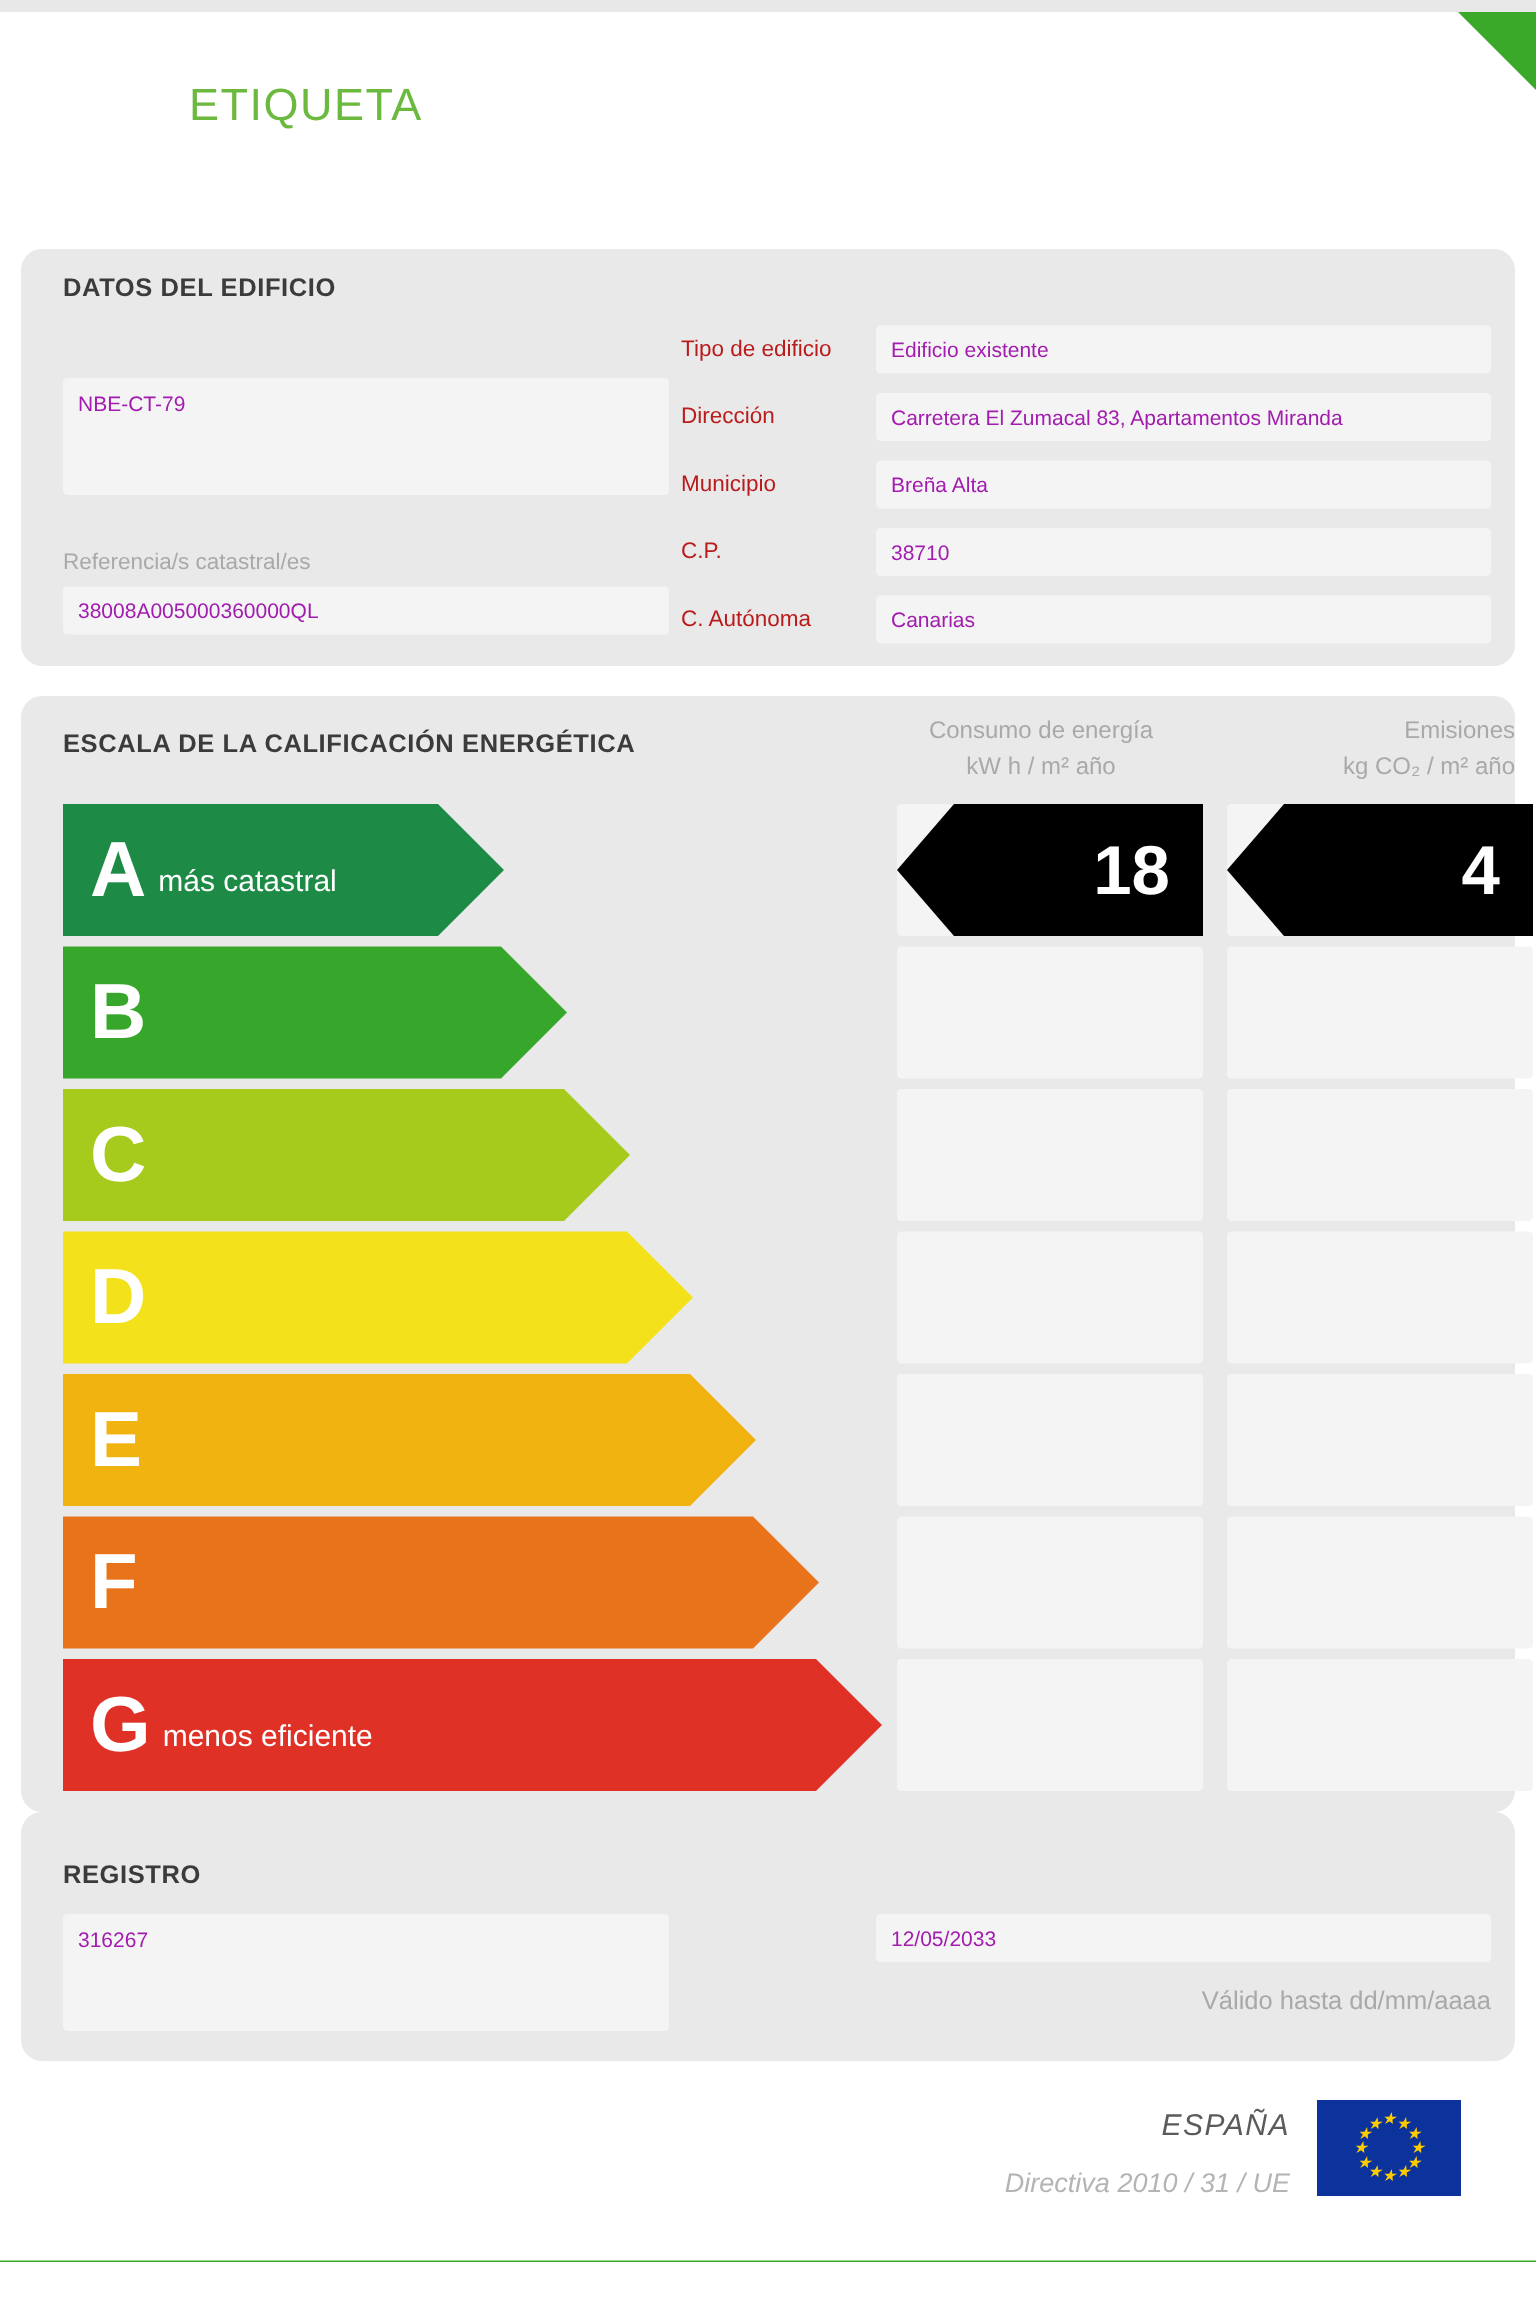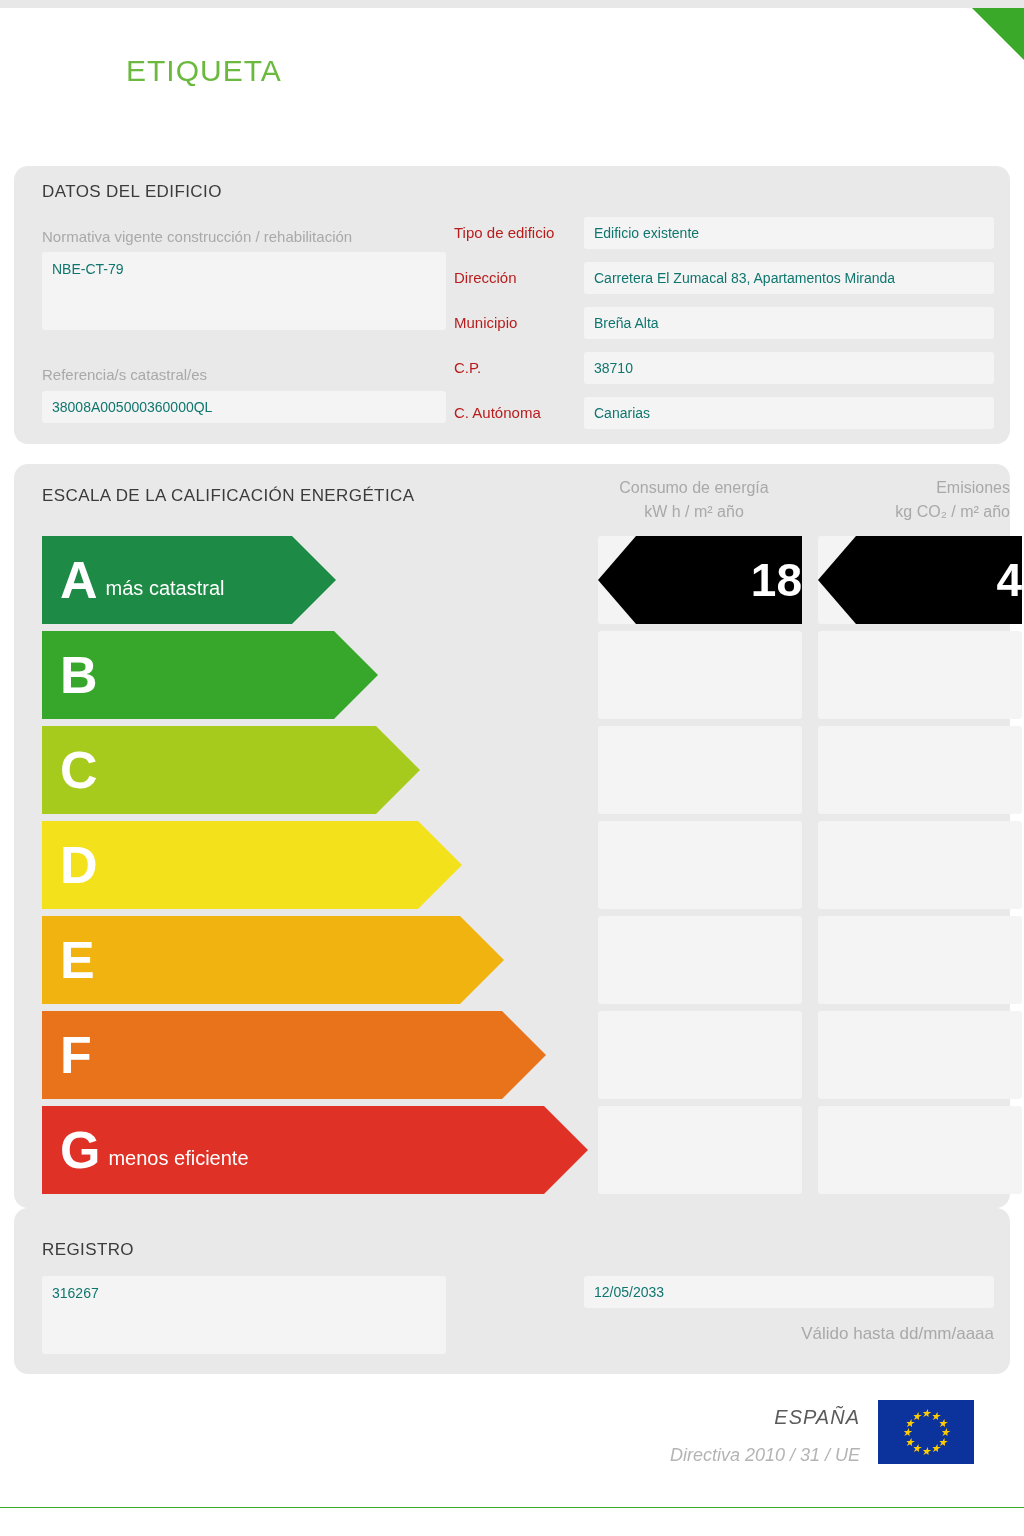--- a/index.html
+++ b/index.html
@@ -53,33 +53,33 @@
     margin-left: 74px; margin-bottom: 4px;
     font-size: 30px; color: #6cb93f; letter-spacing: 1px;
   }
   
   .card {
     position: absolute; left: 14px; width: 996px;
     background: #e9e9e9;
     border-radius: 14px;
   }
   .card-title {
-    font-size: 17px; font-weight: normal; color: #3b3b3b;
+    font-size: 17px; font-weight: bold; color: #3b3b3b;
     letter-spacing: 0.4px;
   }
   
   #card-datos { top: 158px; height: 278px; }
   .datos-title { position: absolute; top: 16px; left: 28px; }
   .label-grey {
     color: #a9a9a9; font-size: 15px;
   }
   .field-box {
     background: #f4f4f4;
     border-radius: 3px;
-    color: #0f766e;
+    color: #a21caf;
     font-size: 14px;
     display: flex; align-items: center;
     padding: 0 10px;
   }
   .lbl-norm { position: absolute; top: 62px; left: 28px; width: 410px; }
   .box-norm { position: absolute; top: 86px; left: 28px; width: 404px; height: 78px;
               align-items: flex-start; padding-top: 9px; }
   .lbl-ref { position: absolute; top: 200px; left: 28px; }
   .box-ref { position: absolute; top: 225px; left: 28px; width: 404px; height: 32px; }
 
@@ -141,20 +141,21 @@
   .bar .sub { font-size: 20px; margin-left: 8px; margin-top: 16px; }
   .cell {
     position: absolute; height: 88px; background: #f4f4f4; border-radius: 3px;
   }
   .cell-consumo { left: 556px; width: 204px; }
   .cell-emis { left: 776px; width: 204px; }
   .tag {
     position: absolute; top: 0; height: 88px; background: #000000;
     display: flex; align-items: center; justify-content: flex-end;
     color: #ffffff; font-size: 46px; font-weight: bold;
+    padding-right: 22px;
   }
   .tag::before {
     content: ""; position: absolute; left: -38px; top: 0;
     width: 0; height: 0;
     border-top: 44px solid transparent;
     border-bottom: 44px solid transparent;
     border-right: 38px solid #000000;
   }
   .tag-consumo { left: 594px; width: 166px; }
   .tag-emis { left: 814px; width: 166px; }
@@ -208,21 +209,20 @@
       </div>
     </div>
 
     <div class="watermark">
       <span class="wm-icon"></span><span>Rechteckiges Ausschneiden</span>
     </div>
 
     <div class="card" id="card-datos">
       <div class="card-title datos-title">DATOS DEL EDIFICIO</div>
 
-      <div class="label-grey lbl-norm">Normativa vigente construcción / rehabilitación</div>
       <div class="field-box box-norm">NBE-CT-79</div>
 
       <div class="label-grey lbl-ref">Referencia/s catastral/es</div>
       <div class="field-box box-ref">38008A005000360000QL</div>
 
       <div class="r-lbl rl1">Tipo de edificio</div>
       <div class="field-box r-box rb1">Edificio existente</div>
 
       <div class="r-lbl rl2">Dirección</div>
       <div class="field-box r-box rb2">Carretera El Zumacal 83, Apartamentos Miranda</div>

